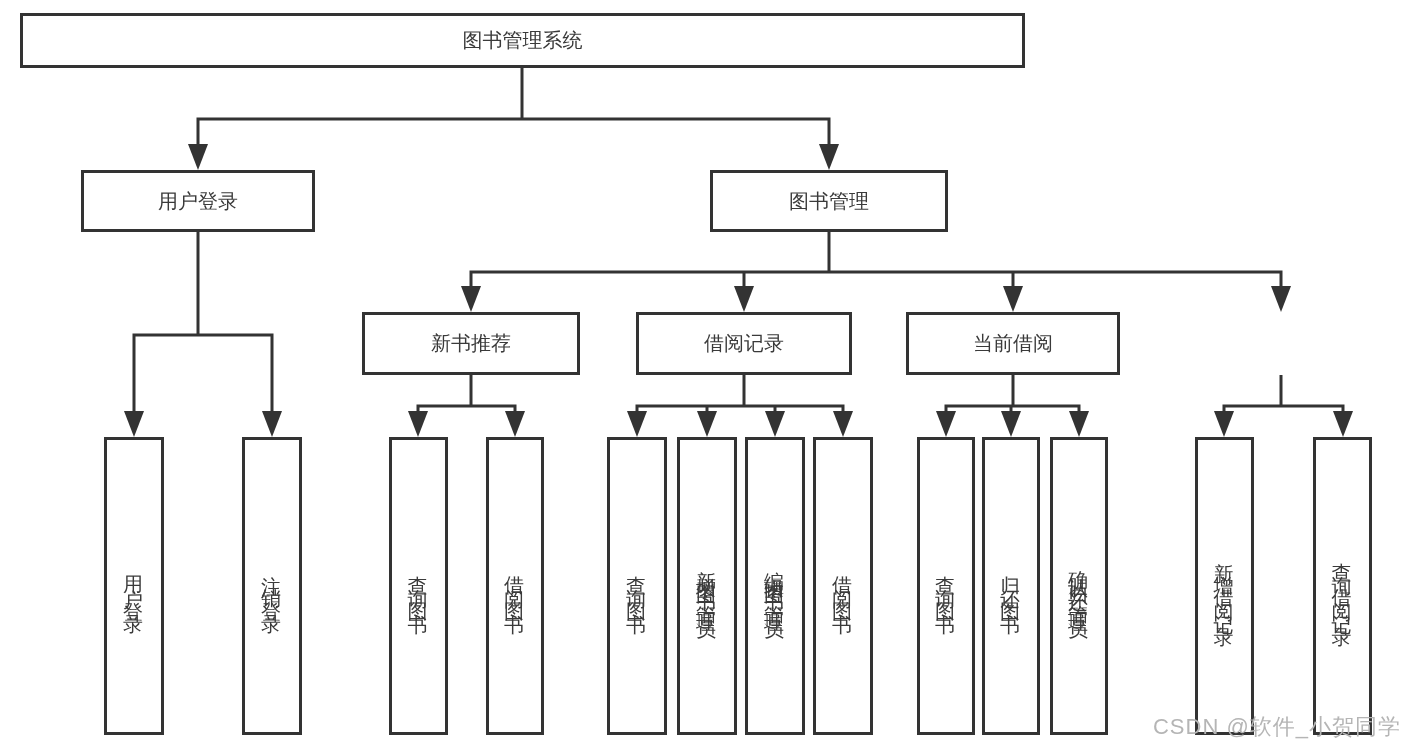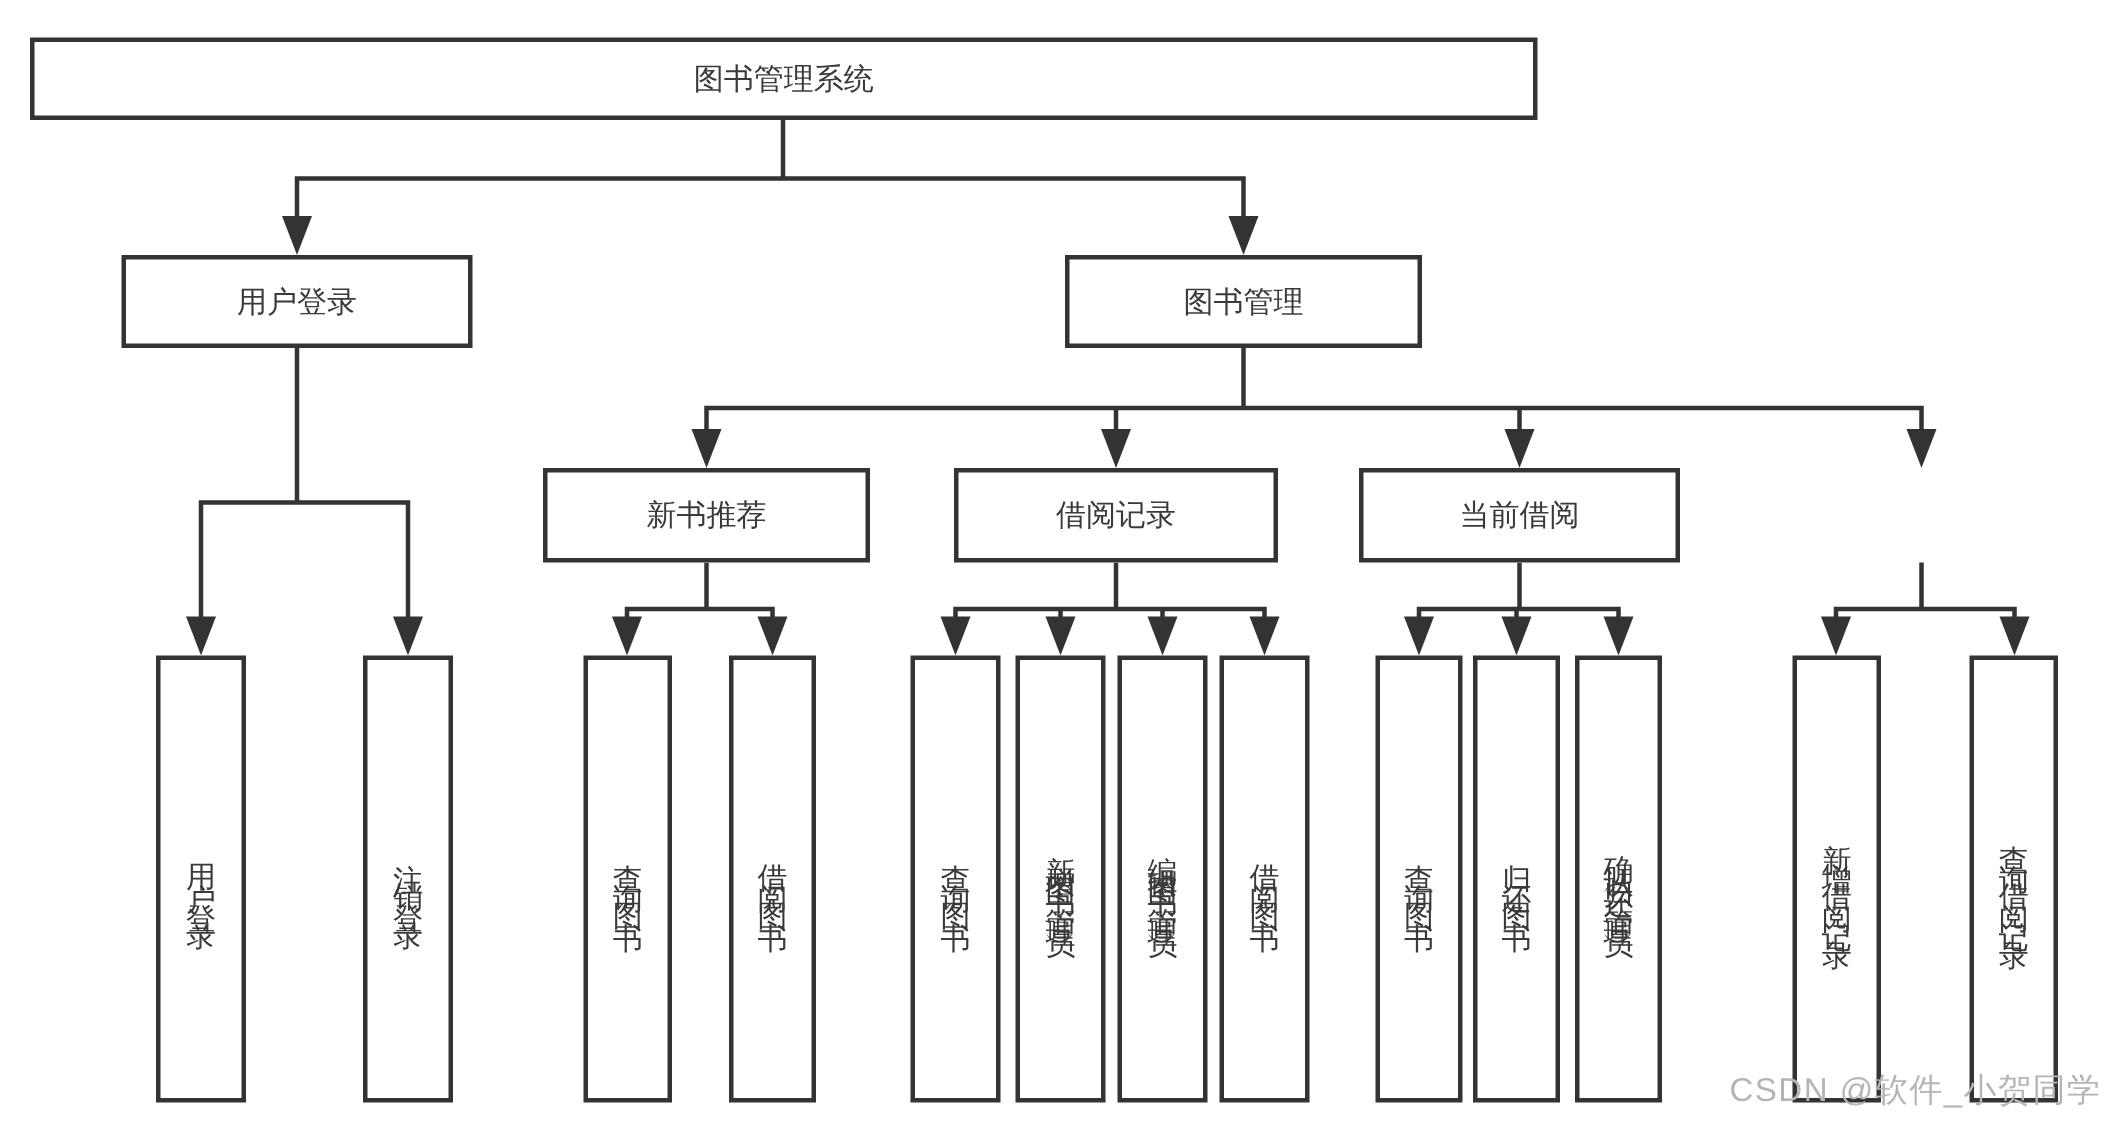--- a/index.html
+++ b/index.html
@@ -95,21 +95,21 @@
       <polygon points="765,411 785,411 775,437"></polygon>
       <polygon points="833,411 853,411 843,437"></polygon>
       <polygon points="936,411 956,411 946,437"></polygon>
       <polygon points="1001,411 1021,411 1011,437"></polygon>
       <polygon points="1069,411 1089,411 1079,437"></polygon>
       <polygon points="1214,411 1234,411 1224,437"></polygon>
       <polygon points="1333,411 1353,411 1343,437"></polygon>
     </g>
   </svg>
 
-  <div class="box" style="left:20px; top:13px; width:1005px; height:55px;margin-top:12px;">图书管理系统</div>
+  <div class="box" style="left:20px; top:13px; width:1005px; height:55px;">图书管理系统</div>
 
   <div class="box" style="left:81px; top:170px; width:234px; height:62px;">用户登录</div>
   <div class="box" style="left:710px; top:170px; width:238px; height:62px;">图书管理</div>
 
   <div class="box" style="left:362px; top:312px; width:218px; height:63px;">新书推荐</div>
   <div class="box" style="left:636px; top:312px; width:216px; height:63px;">借阅记录</div>
   <div class="box" style="left:906px; top:312px; width:214px; height:63px;">当前借阅</div>
 
   <div class="box vbox" style="left:104px; top:437px; width:60px; height:298px;">用户登录</div>
   <div class="box vbox" style="left:242px; top:437px; width:60px; height:298px;">注销登录</div>

